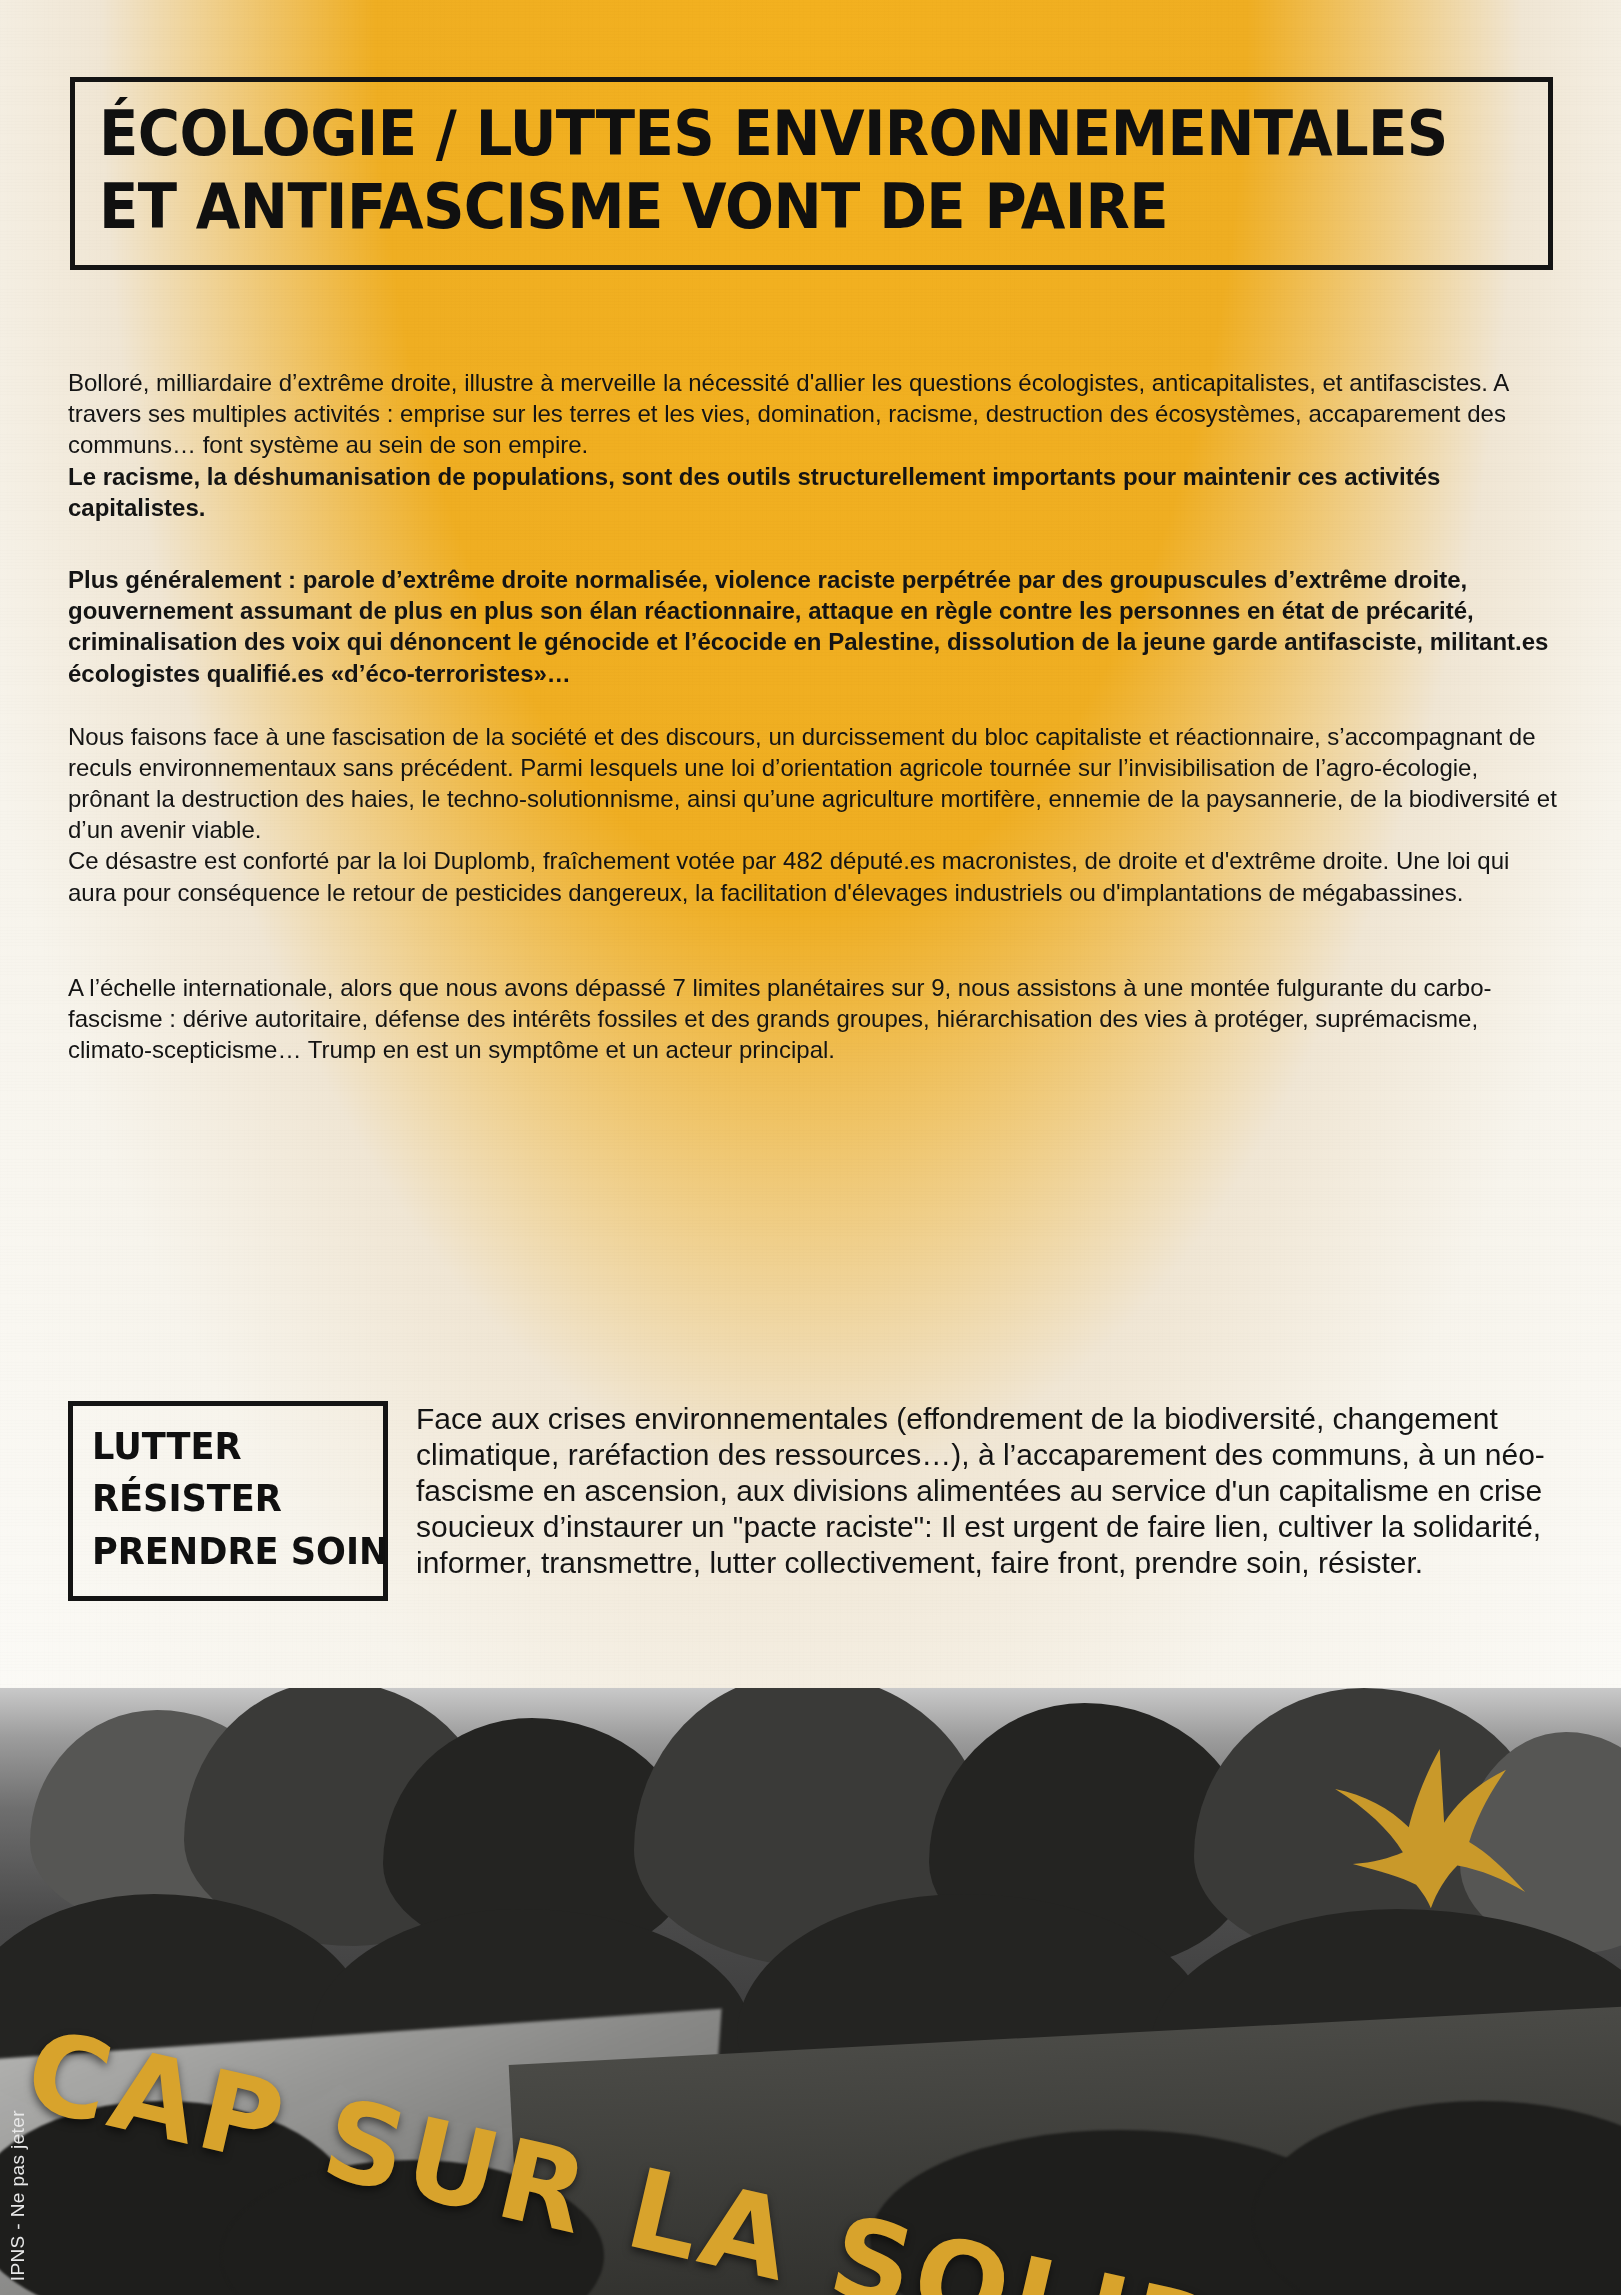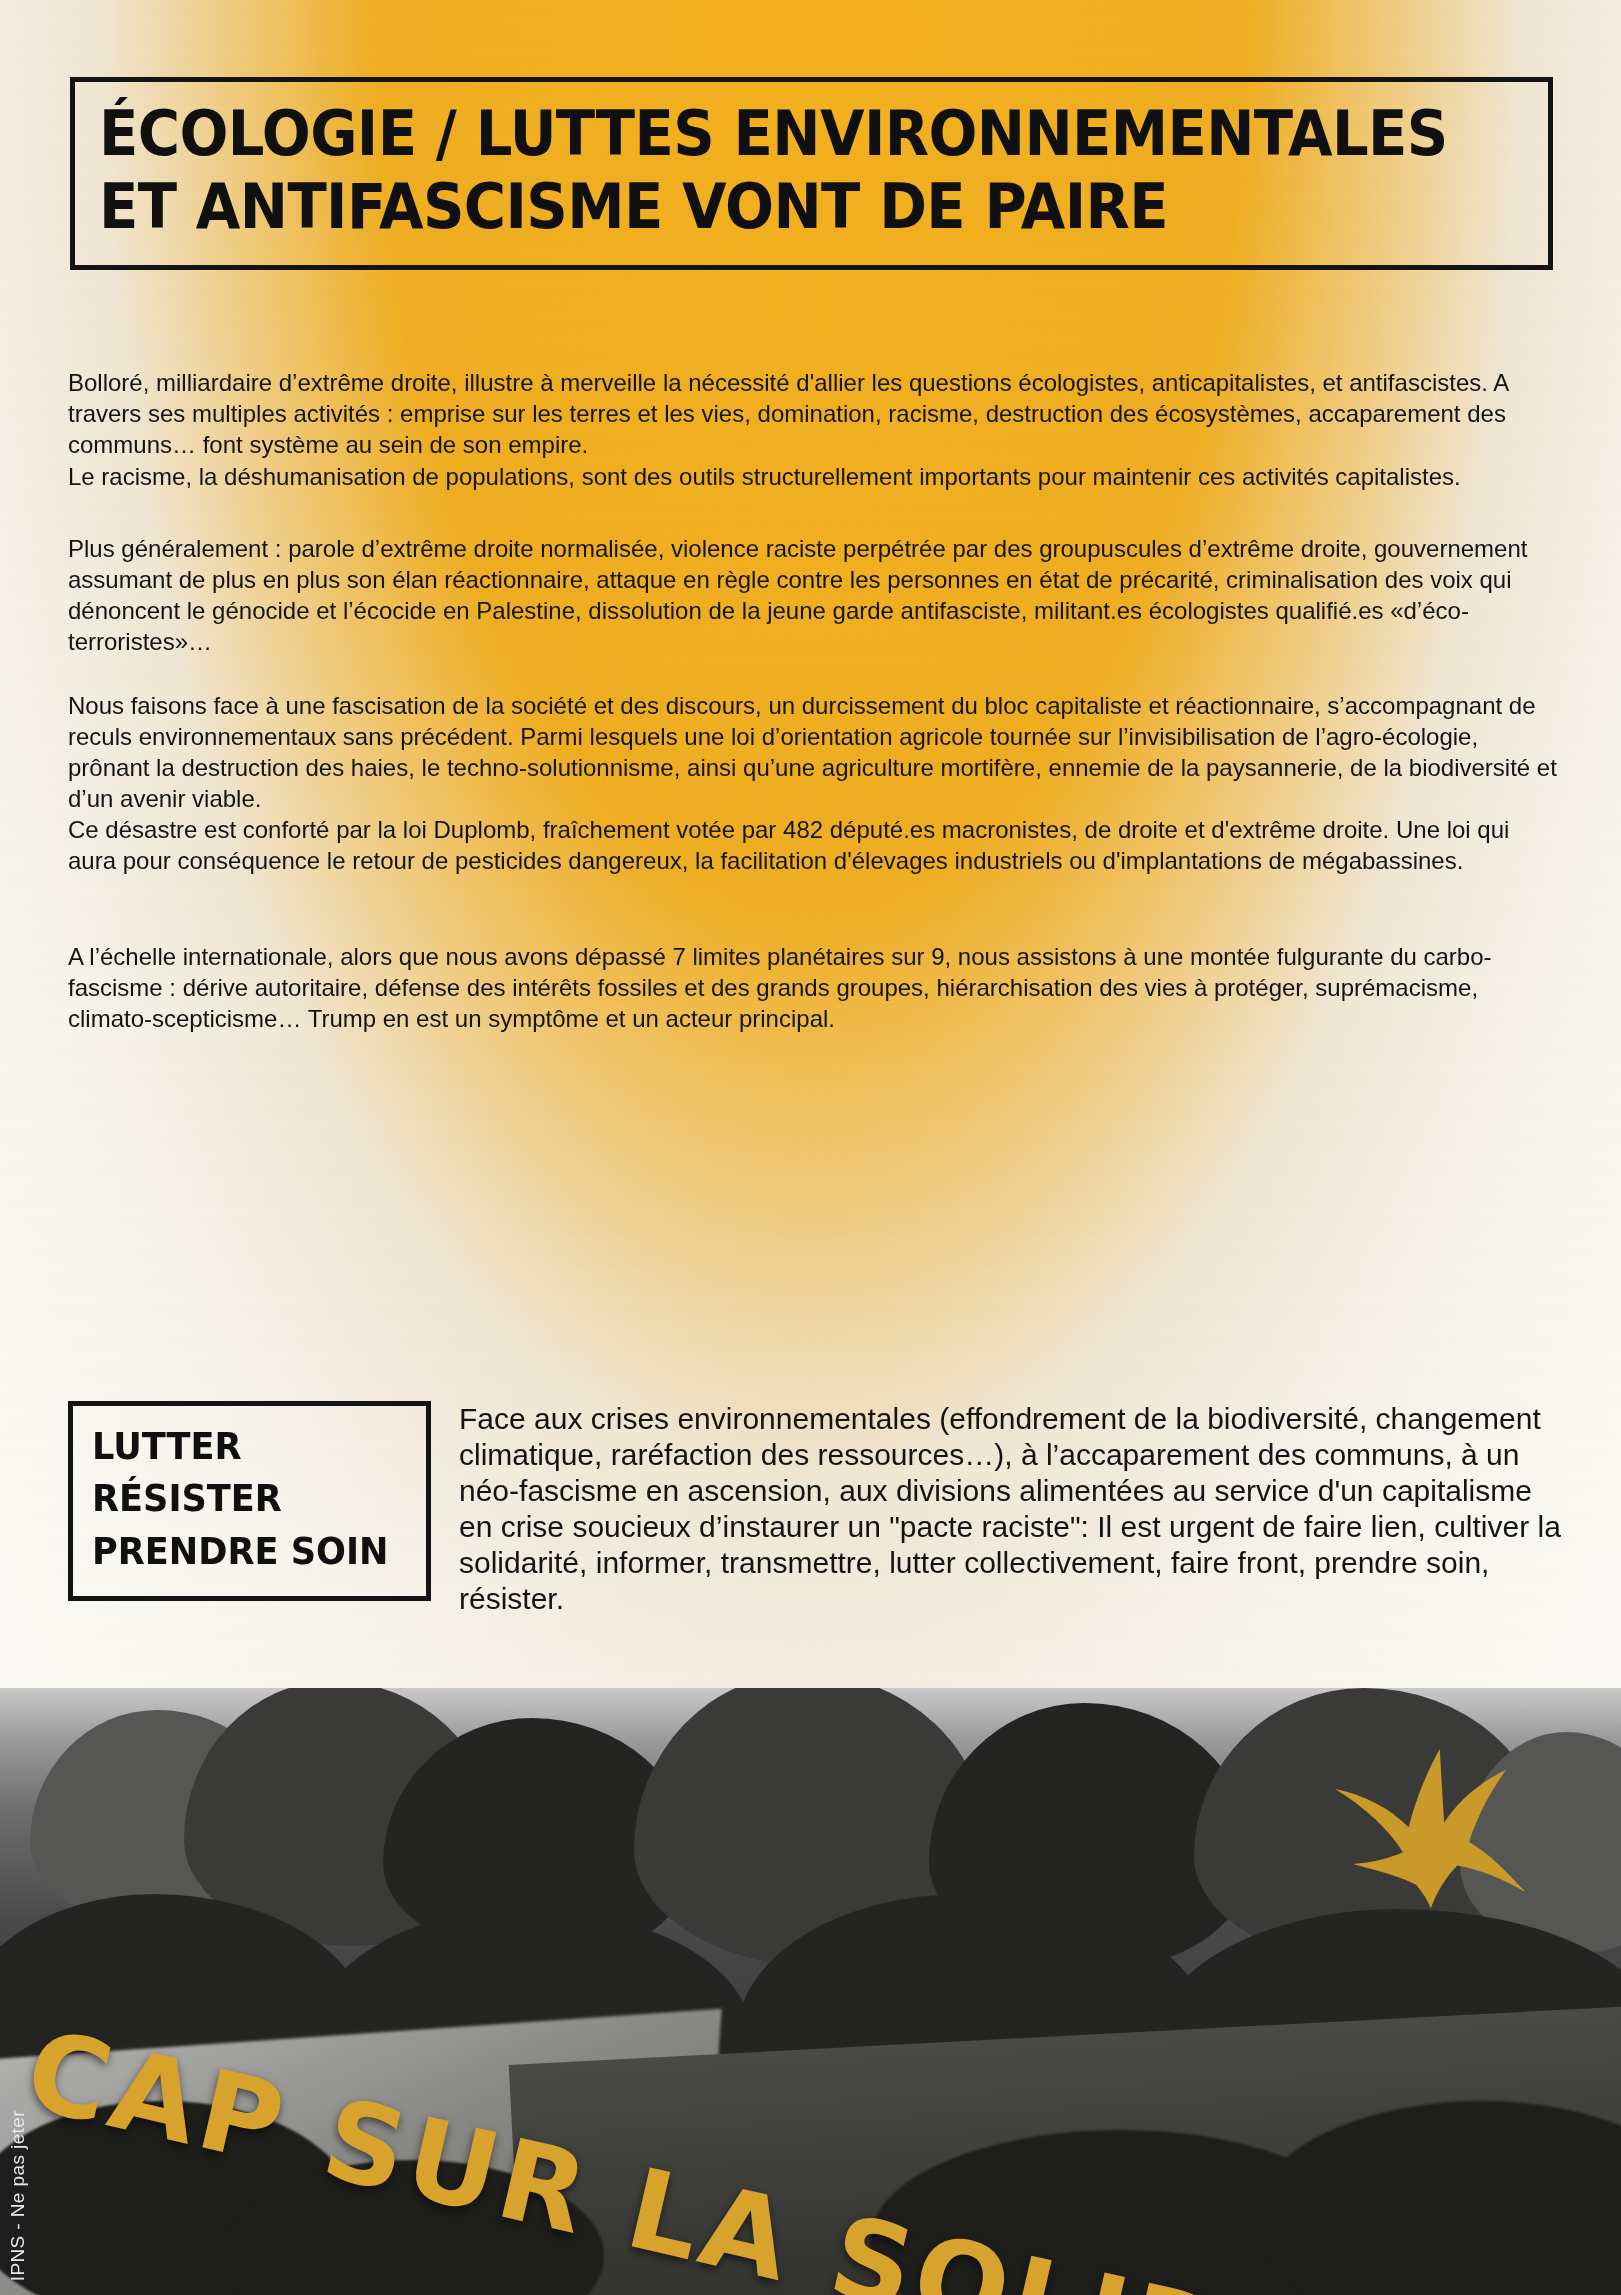--- a/index.html
+++ b/index.html
@@ -78,36 +78,36 @@
     width: 1495px;
     color: #141414;
     font-size: 24px;
     line-height: 1.30;
     font-family: "Liberation Sans", sans-serif;
   }
   .para { margin: 0 0 0 0; }
   .para + .para { margin-top: 0; }
   .gap-md { height: 32px; }
   .gap-lg { height: 41px; }
-  .bold { font-weight: 400; }
+  .bold { font-weight: 700; }
   .b-inline { font-weight: 400; }
 
   
   .bottom-row {
     position: absolute;
     left: 68px;
     top: 1401px;
     width: 1495px;
     display: flex;
     align-items: flex-start;
   }
   .slogan-box {
     border: 5.2px solid #141414;
     padding: 14.7px 19px 17.7px 19px;
-    width: 363px;
+    width: 320px;
     box-sizing: border-box;
     background: transparent;
   }
   .slogan-line {
     font-family: "DejaVu Sans", sans-serif;
     font-weight: 700;
     font-size: 37px;
     line-height: 1.42;
     color: #101010;
     letter-spacing: 0px;

